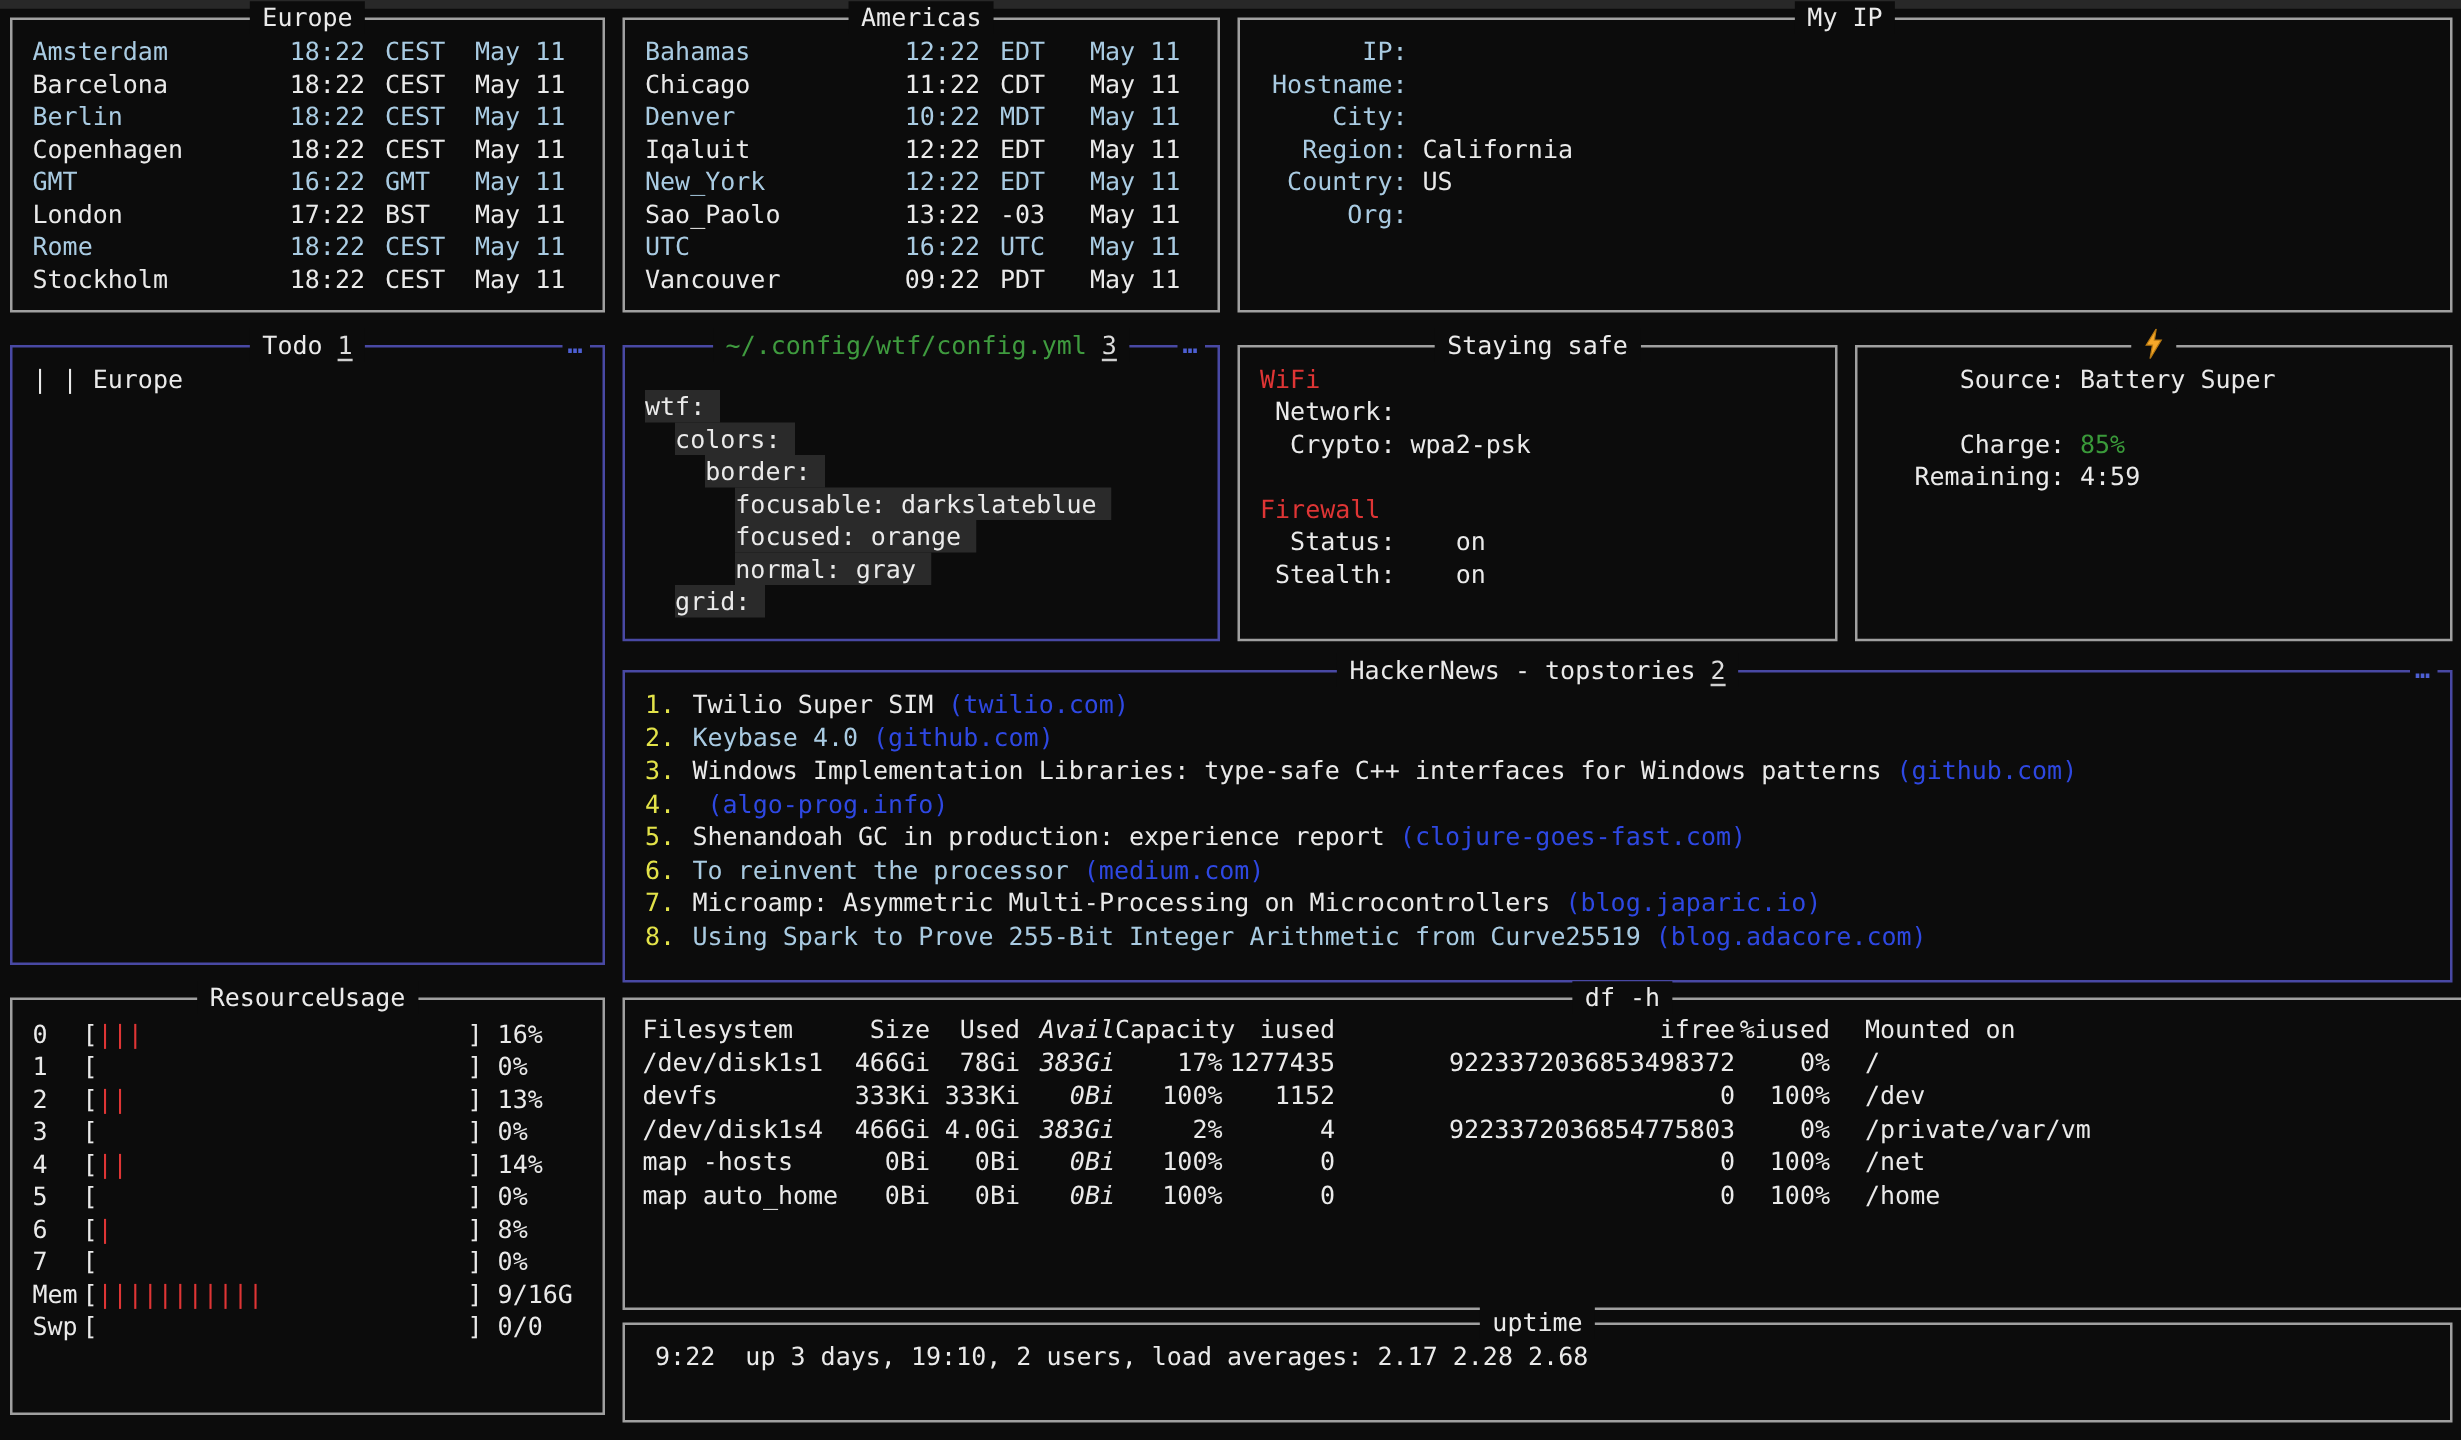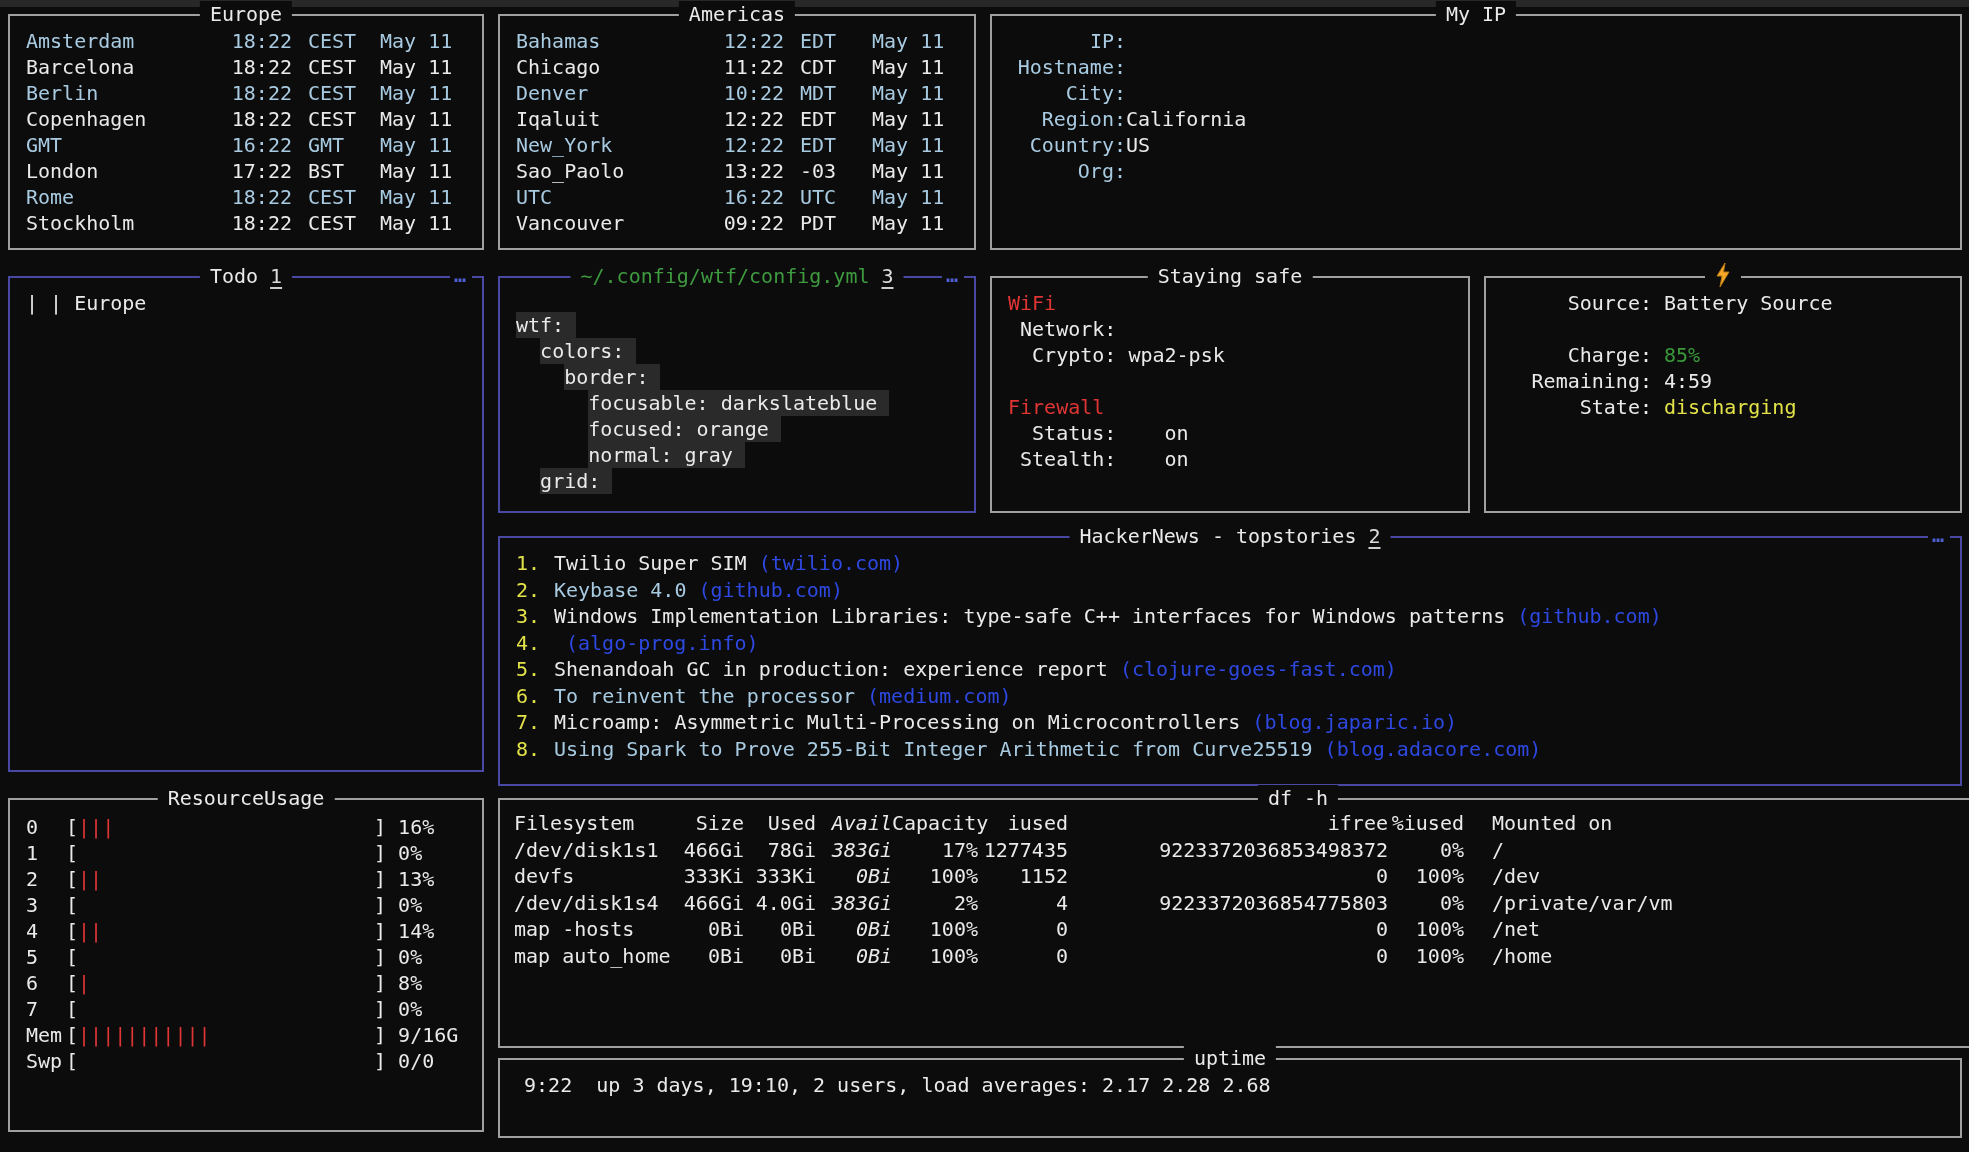--- a/index.html
+++ b/index.html
@@ -41,21 +41,21 @@
   .clock-row:nth-of-type(even){color:var(--white);}
   .clock-row .city{flex:1;}
   .clock-row .time{width:64px;text-align:right;}
   .clock-row .zone{width:58px;margin-left:16px;}
   .clock-row .date{width:86px;margin-left:14px;}
 
   
   .ip-body{padding:12px 8px 0 8px;}
   .ip-row{display:flex;height:26px;line-height:26px;}
   .ip-label{width:126px;text-align:right;color:var(--lightblue);white-space:pre;}
-  .ip-value{color:var(--white);white-space:pre;}
+  .ip-value{margin-left:12px;color:var(--white);white-space:pre;}
 
   
   .todo-body{padding:12px 16px 0 16px;}
   .todo-line{white-space:pre;height:26px;line-height:26px;color:var(--white);}
 
   
   .cfg-body{padding:34px 16px 0 16px;}
   .cfg-line{height:26px;line-height:26px;white-space:pre;}
   .cfg-line .hl{display:inline-block;background:var(--hl);padding-right:12px;color:var(--white);}
 
@@ -333,42 +333,38 @@
 <div class="panel" style="left:1484px;top:276px;width:478px;height:237px">
   <div class="panel-title bolt-title">
     <svg width="16" height="24" viewBox="0 0 16 24">
       <path d="M10 0 L2 13 L7 13 L5 24 L14 9 L8.5 9 Z" fill="#f6a829" stroke="#b97a12" stroke-width="1"></path>
     </svg>
   </div>
   <div class="panel-body bat-body">
 
       <div class="bat-row">
         <span class="bat-label">Source:</span>
-        <span class="bat-value white">Battery Source</span>
+        <span class="bat-value white">Battery Super</span>
       </div>
 
       <div class="bat-row">
         <span class="bat-label"></span>
         <span class="bat-value white"></span>
       </div>
 
       <div class="bat-row">
         <span class="bat-label">Charge:</span>
         <span class="bat-value green">85%</span>
       </div>
 
       <div class="bat-row">
         <span class="bat-label">Remaining:</span>
         <span class="bat-value white">4:59</span>
       </div>
 
-      <div class="bat-row">
-        <span class="bat-label">State:</span>
-        <span class="bat-value yellow">discharging</span>
-      </div>
     </div>
 </div>
 
 <div class="panel focusable" style="left:498px;top:536px;width:1464px;height:250px">
   <div class="panel-title">
     <span class="t-white">HackerNews - topstories</span><span class="t-num">2</span>
   </div>
   <div class="panel-dots">…</div>
   <div class="panel-body hn-body">
 

